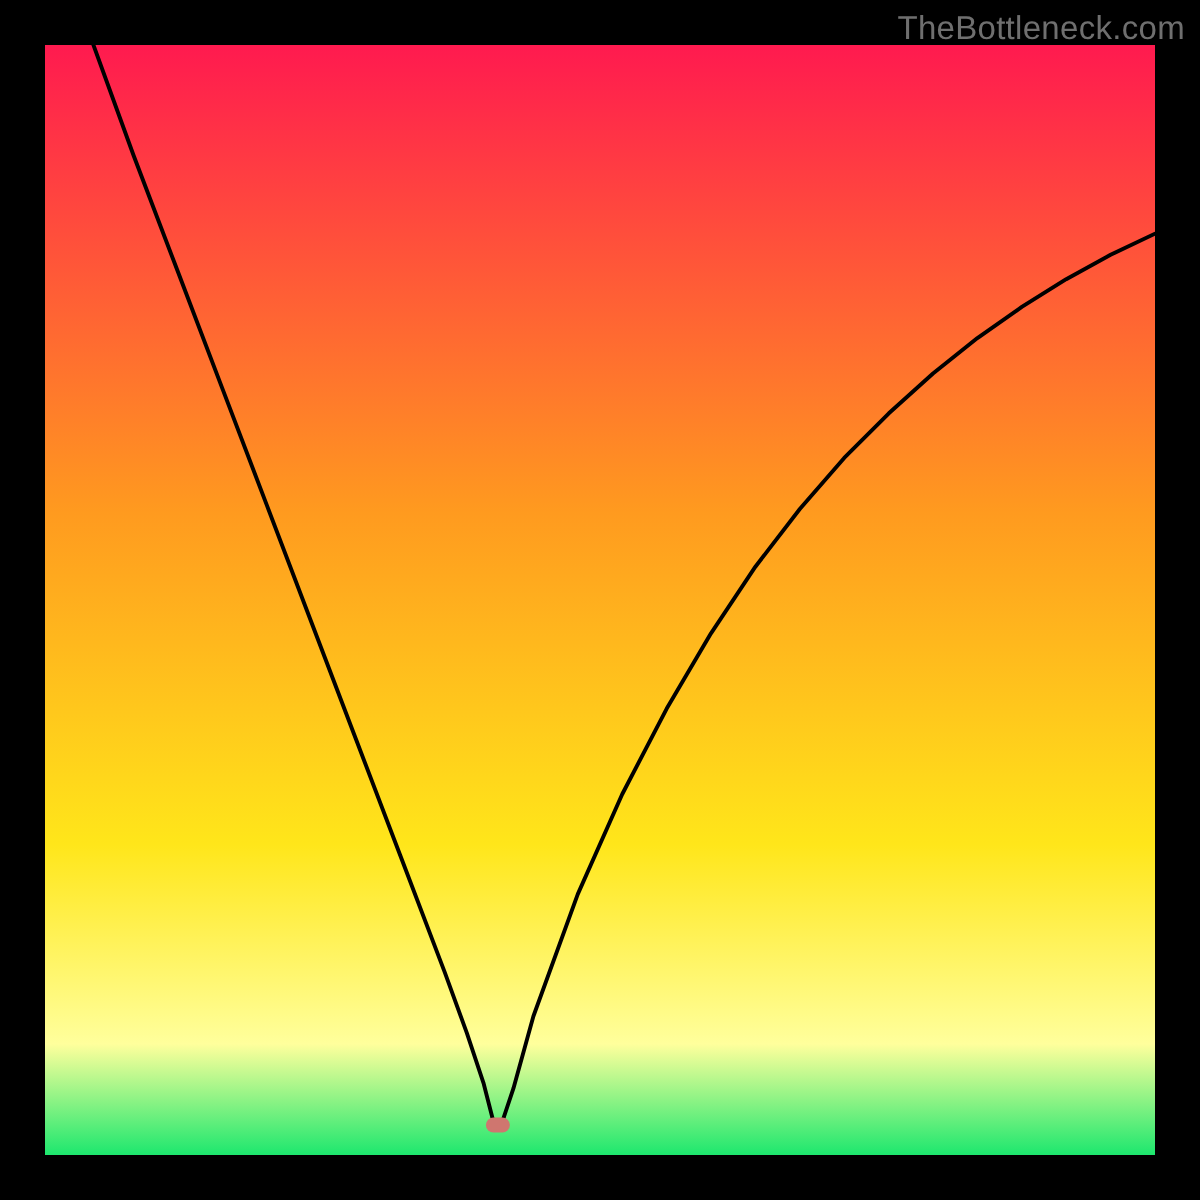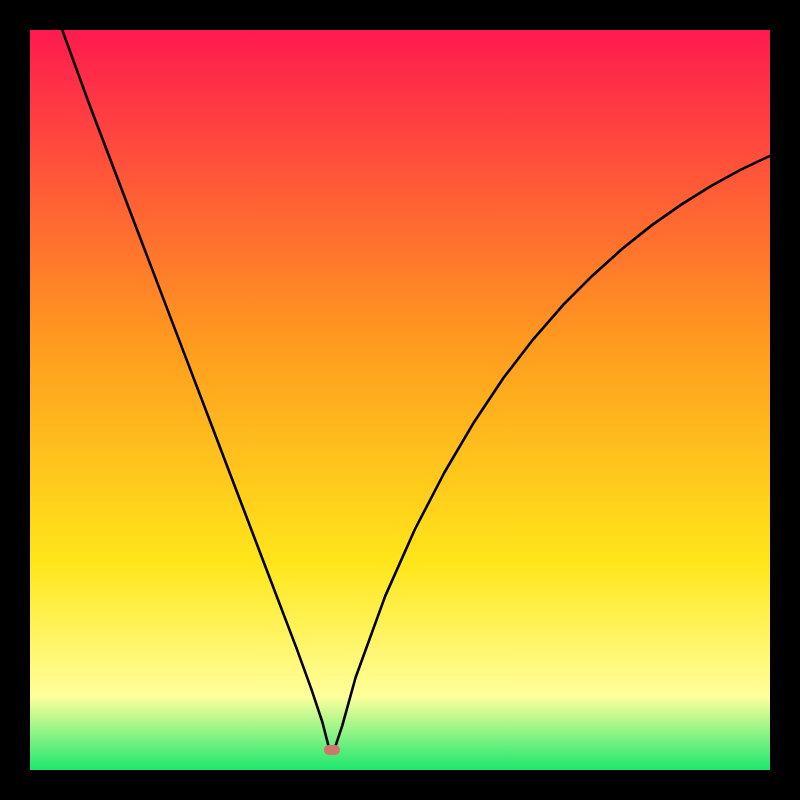--- a/index.html
+++ b/index.html
@@ -29,20 +29,21 @@
   svg.plot {
     position: absolute;
     top: 0;
     left: 0;
   }
 </style>
 </head>
 <body>
 
 <div class="frame">
+  <div class="watermark">TheBottleneck.com</div>
 
   <svg class="plot" width="800" height="800" viewBox="0 0 800 800">
     <defs>
       <linearGradient id="bg-grad" x1="0" y1="0" x2="0" y2="1">
         <stop id="g-stop-0" offset="0%" stop-color="#ff1a4f"></stop>
         <stop id="g-stop-1" offset="42%" stop-color="#ff9a1f"></stop>
         <stop id="g-stop-2" offset="72%" stop-color="#ffe61a"></stop>
         <stop id="g-stop-3" offset="90%" stop-color="#ffff9c"></stop>
         <stop id="g-stop-4" offset="100%" stop-color="#1de76e"></stop>
       </linearGradient>

